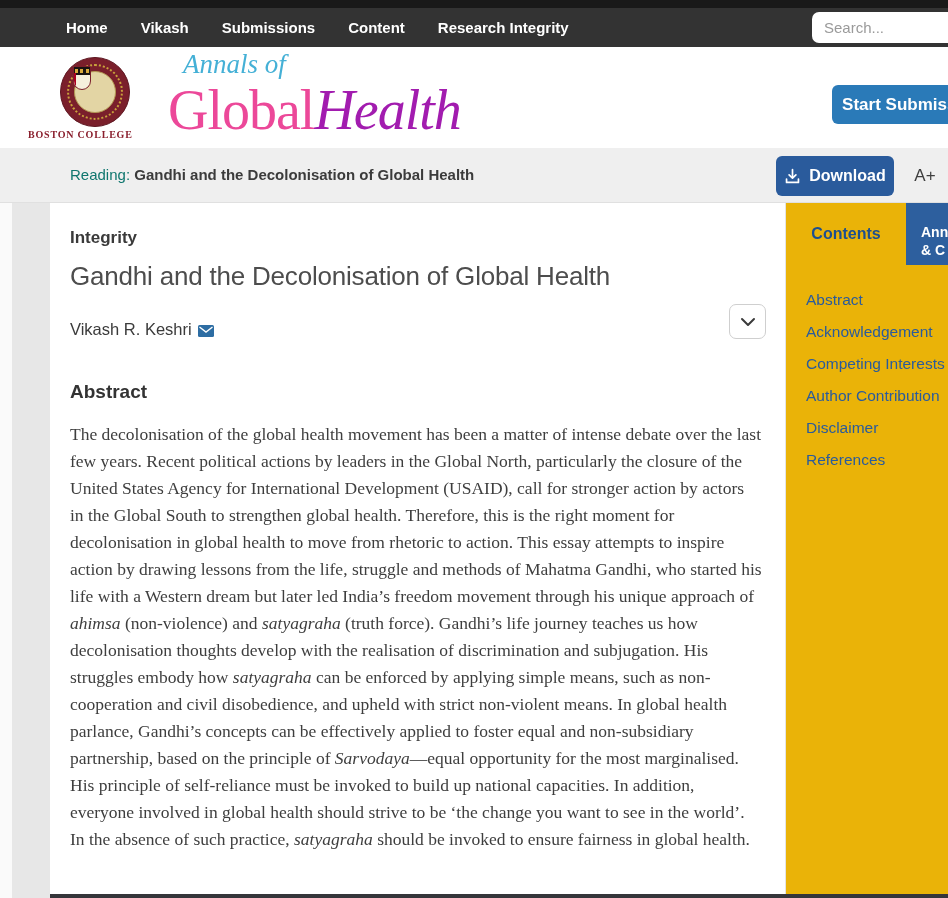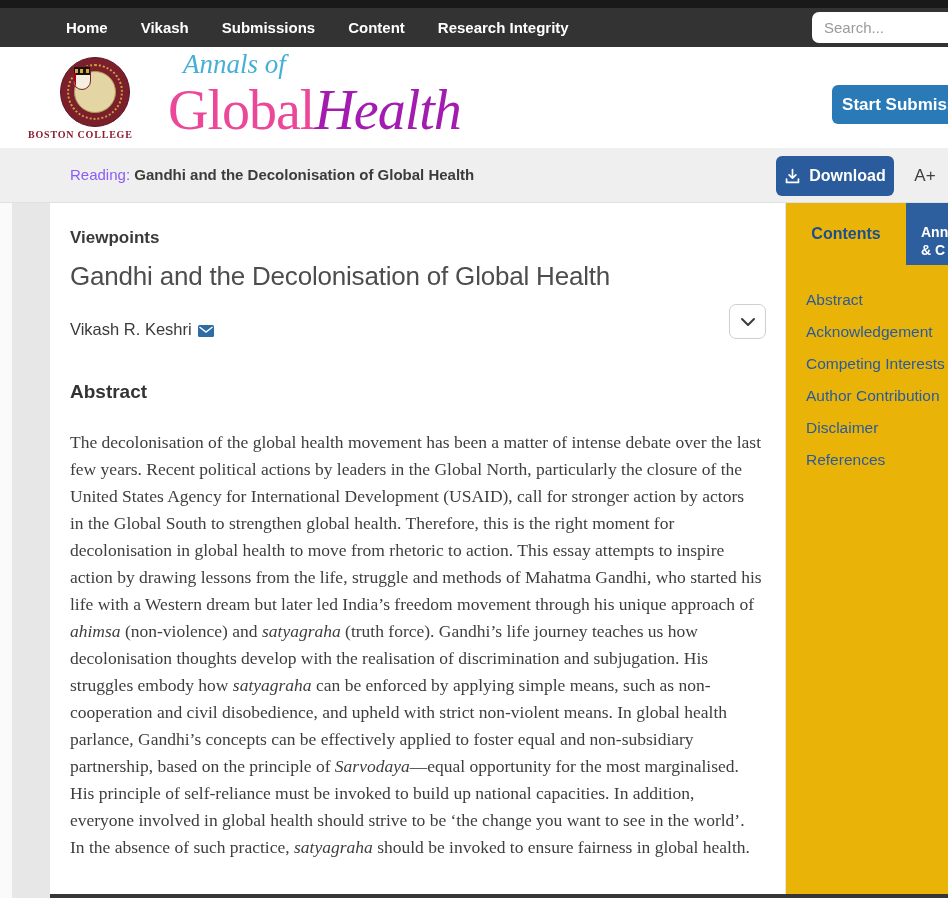--- a/index.html
+++ b/index.html
@@ -44,21 +44,21 @@
   .journal-main .g2 { color:#a21caf;font-style:italic; }
   .start-btn { position:absolute; left:832px; top:38px; width:160px; height:39px;
                background:#2a7ab8; color:#fff; border:none; border-radius:6px;
                font-size:17px; font-weight:bold; font-family:"Liberation Sans", sans-serif;
                text-align:center; cursor:pointer; }
 
   
   .reading-bar { position:absolute; left:0; top:148px; width:948px; height:55px;
                  background:#efefef; border-bottom:1px solid #e0e0e0; }
   .reading-text { position:absolute; left:70px; top:18px; font-size:15px; }
-  .reading-label { color:#8b5cf6;margin-top:26px; }
+  .reading-label { color:#0f766e;margin-top:26px; }
   .reading-title { color:#3b3b3b; font-weight:bold; }
   .download-btn { position:absolute; left:776px; top:8px; width:118px; height:40px;
                   background:#2a5b9c; border:none; border-radius:6px; color:#fff;
                   font-size:16px; font-weight:bold; display:flex; align-items:center;
                   justify-content:center; gap:8px; cursor:pointer;
                   font-family:"Liberation Sans", sans-serif; }
   .fontsize-btn { position:absolute; left:906px; top:13px; width:38px; height:30px;
                   background:transparent; border:none; color:#3f3f3f; font-size:17px;
                   cursor:pointer; font-family:"Liberation Sans", sans-serif; }
 
@@ -71,21 +71,21 @@
   .content { position:absolute; left:0; top:0; width:735px; height:691px; padding:25px 23px 0 20px; }
   .section-label { font-size:17px; font-weight:bold; color:#3a3a3a; }
   .article-title { margin-top:13px; font-size:26px; font-weight:400; color:#4d4d4d; letter-spacing:-0.2px; }
   .author-row { margin-top:28px; display:flex; align-items:center; gap:6px; }
   .author-name { font-size:16.5px; color:#3b3b3b; }
   .email-icon { display:inline-block; margin-top:2px; }
   .collapse-btn { position:absolute; left:679px; top:101px; width:37px; height:35px;
                   background:#fff; border:1px solid #cfcfcf; border-radius:7px;
                   display:flex; align-items:center; justify-content:center; cursor:pointer; }
   .abstract-head { margin-top:42px; font-size:19px; font-weight:bold; color:#333; }
-  .abstract-body { margin-top:26px; width:692px; font-family:"Liberation Serif", serif;
+  .abstract-body { margin-top:18px; width:692px; font-family:"Liberation Serif", serif;
                    font-size:17.5px; line-height:27px; color:#3e3e3e; text-align:left; }
   .abstract-body i { font-style:italic; }
 
   
   .sidebar { position:absolute; left:735px; top:0; width:163px; height:695px;
              border-left:1px solid #e4e4e4; background:#eab308; }
   .contents-tab { position:absolute; left:0; top:0; width:120px; height:62px;
                   display:flex; align-items:center; justify-content:center;
                   font-size:16px; font-weight:bold; color:#1d4f8f; cursor:pointer;
                   background:transparent; border:none; font-family:"Liberation Sans", sans-serif; }
@@ -148,21 +148,21 @@
     </button>
     <button class="fontsize-btn">A+</button>
   </div>
 
   <div class="main">
     <div class="left-strip"></div>
 
     <div class="card">
 
       <div class="content">
-        <div class="section-label">Viewpoints</div>
+        <div class="section-label">Integrity</div>
         <h1 class="article-title">Gandhi and the Decolonisation of Global Health</h1>
 
         <div class="author-row">
           <span class="author-name">Vikash R. Keshri</span>
           <svg class="email-icon" width="16" height="12" viewBox="0 0 16 12">
             <rect x="0" y="0" width="16" height="12" rx="1.5" fill="#2d6da3"></rect>
             <path d="M1.5 2 L8 7 L14.5 2" stroke="#ffffff" stroke-width="1.4" fill="none"></path>
           </svg>
         </div>
         <button class="collapse-btn">

